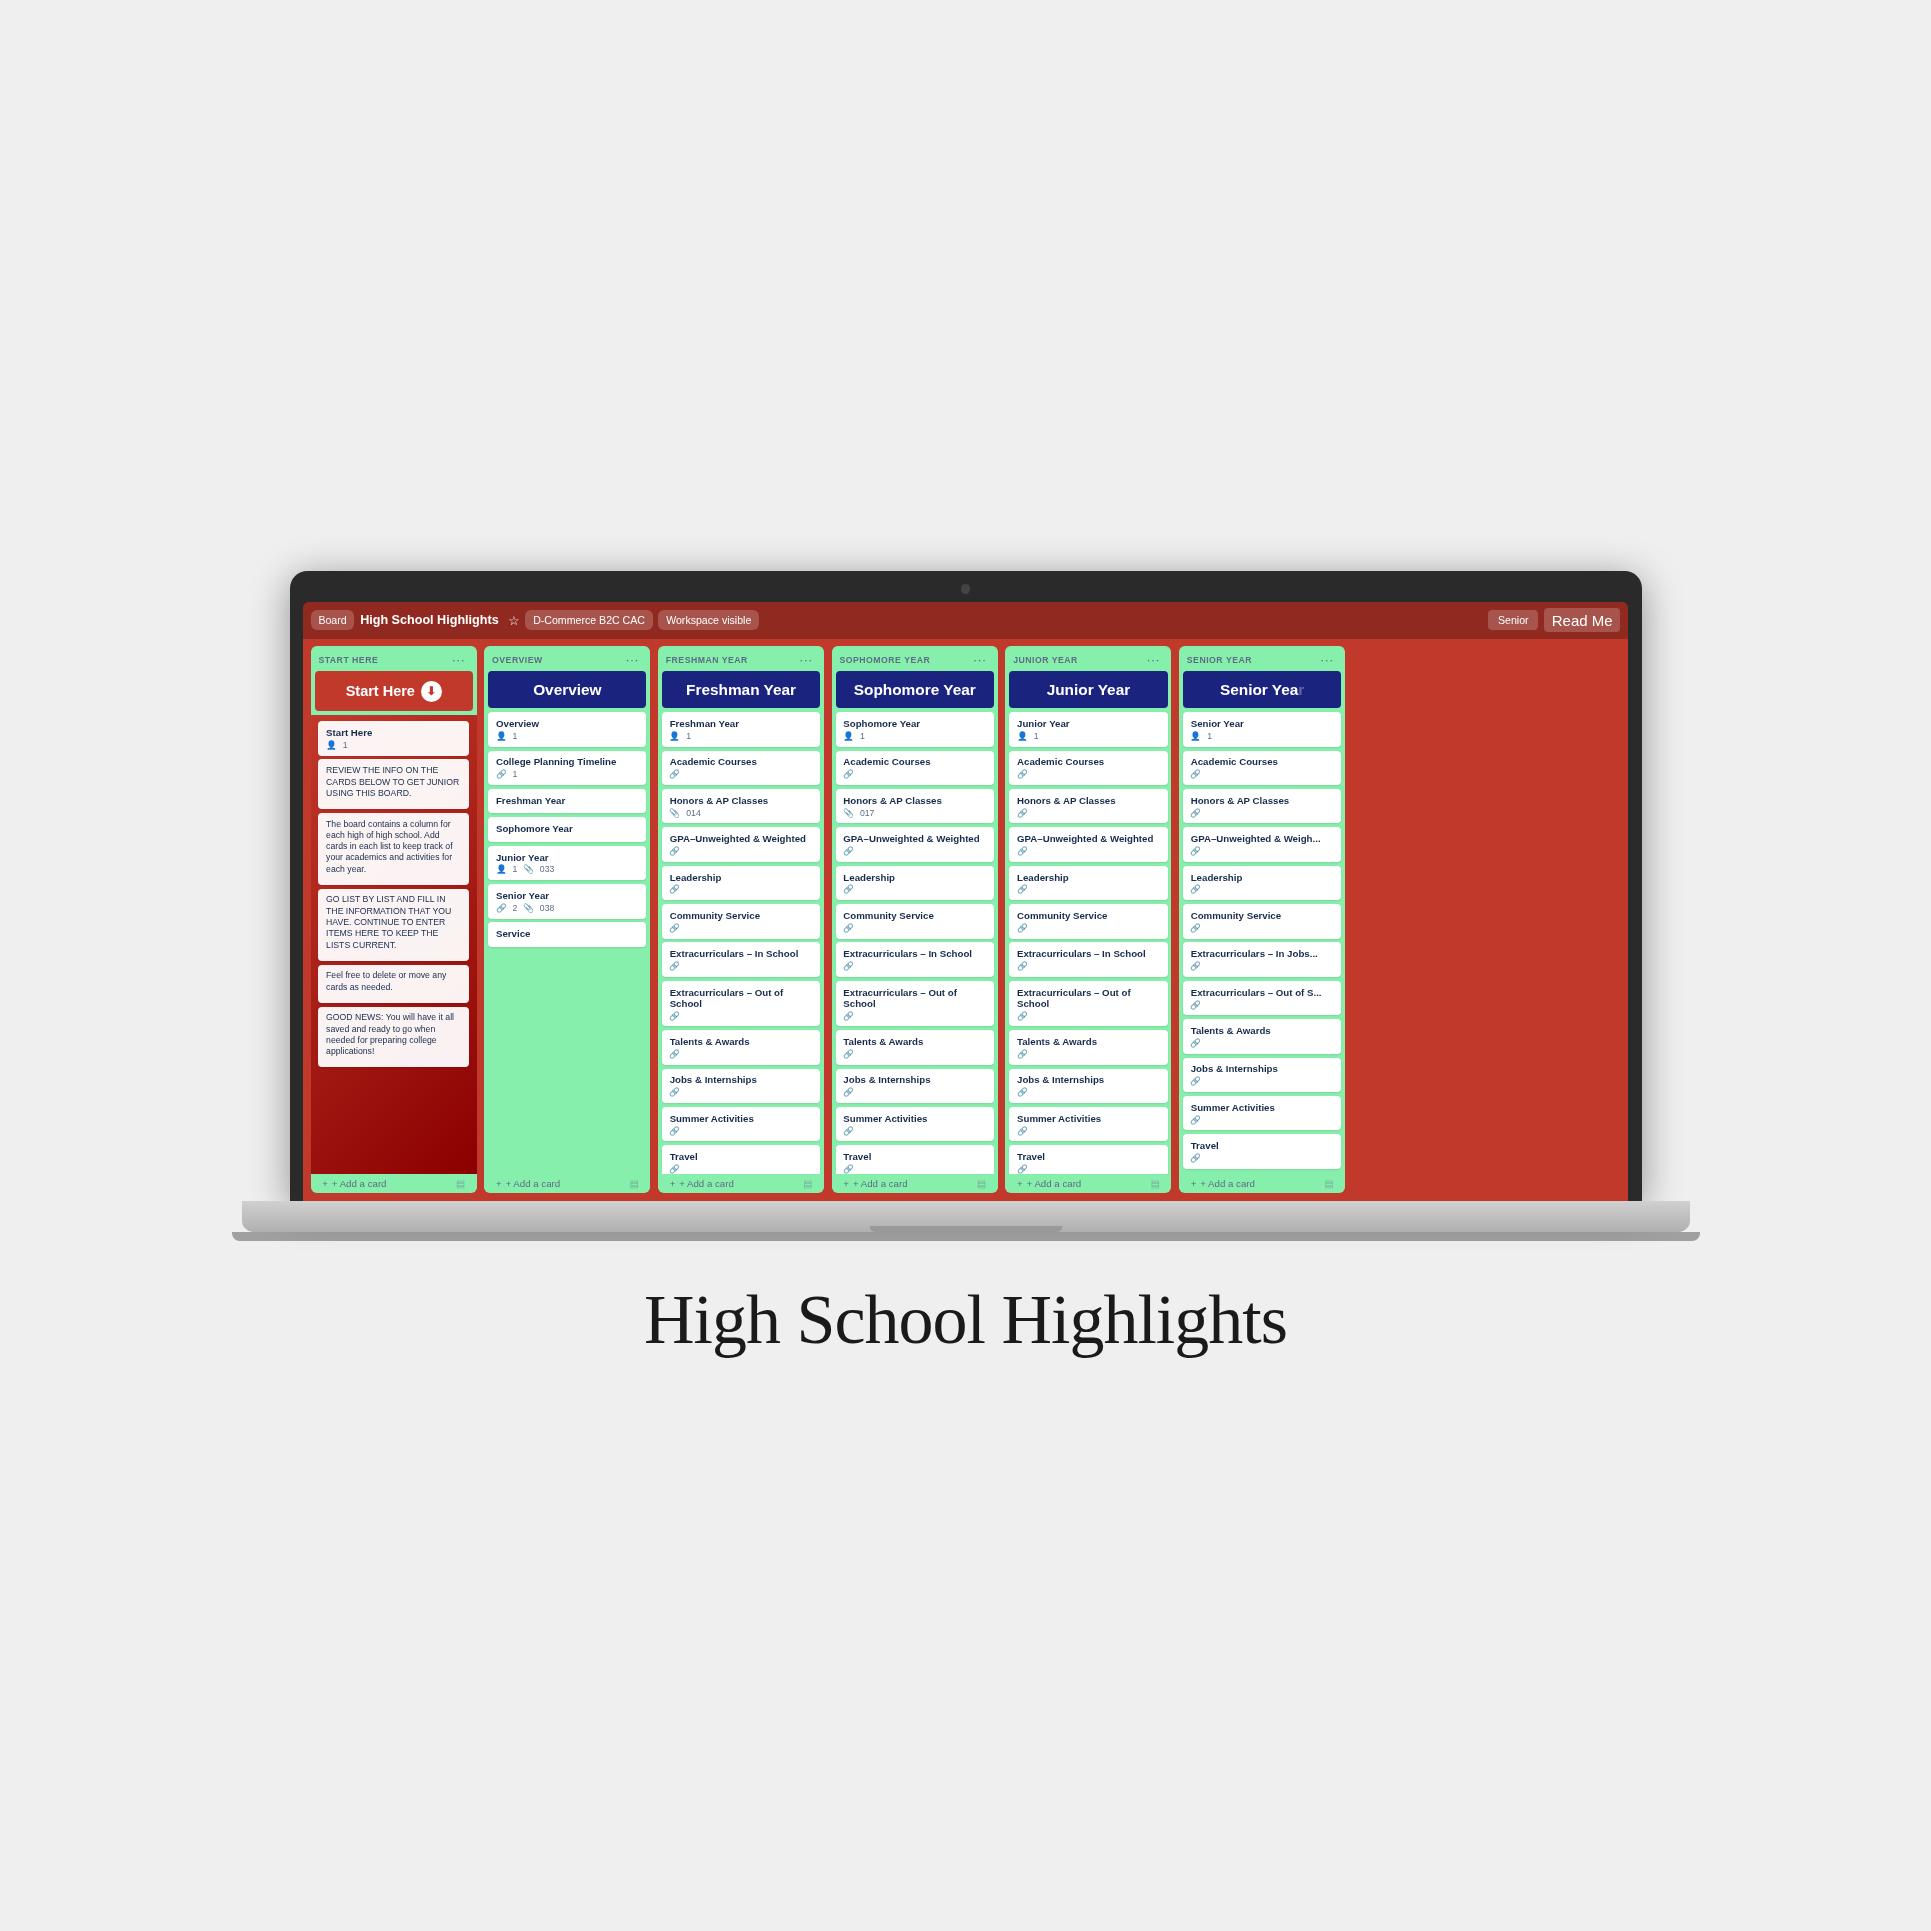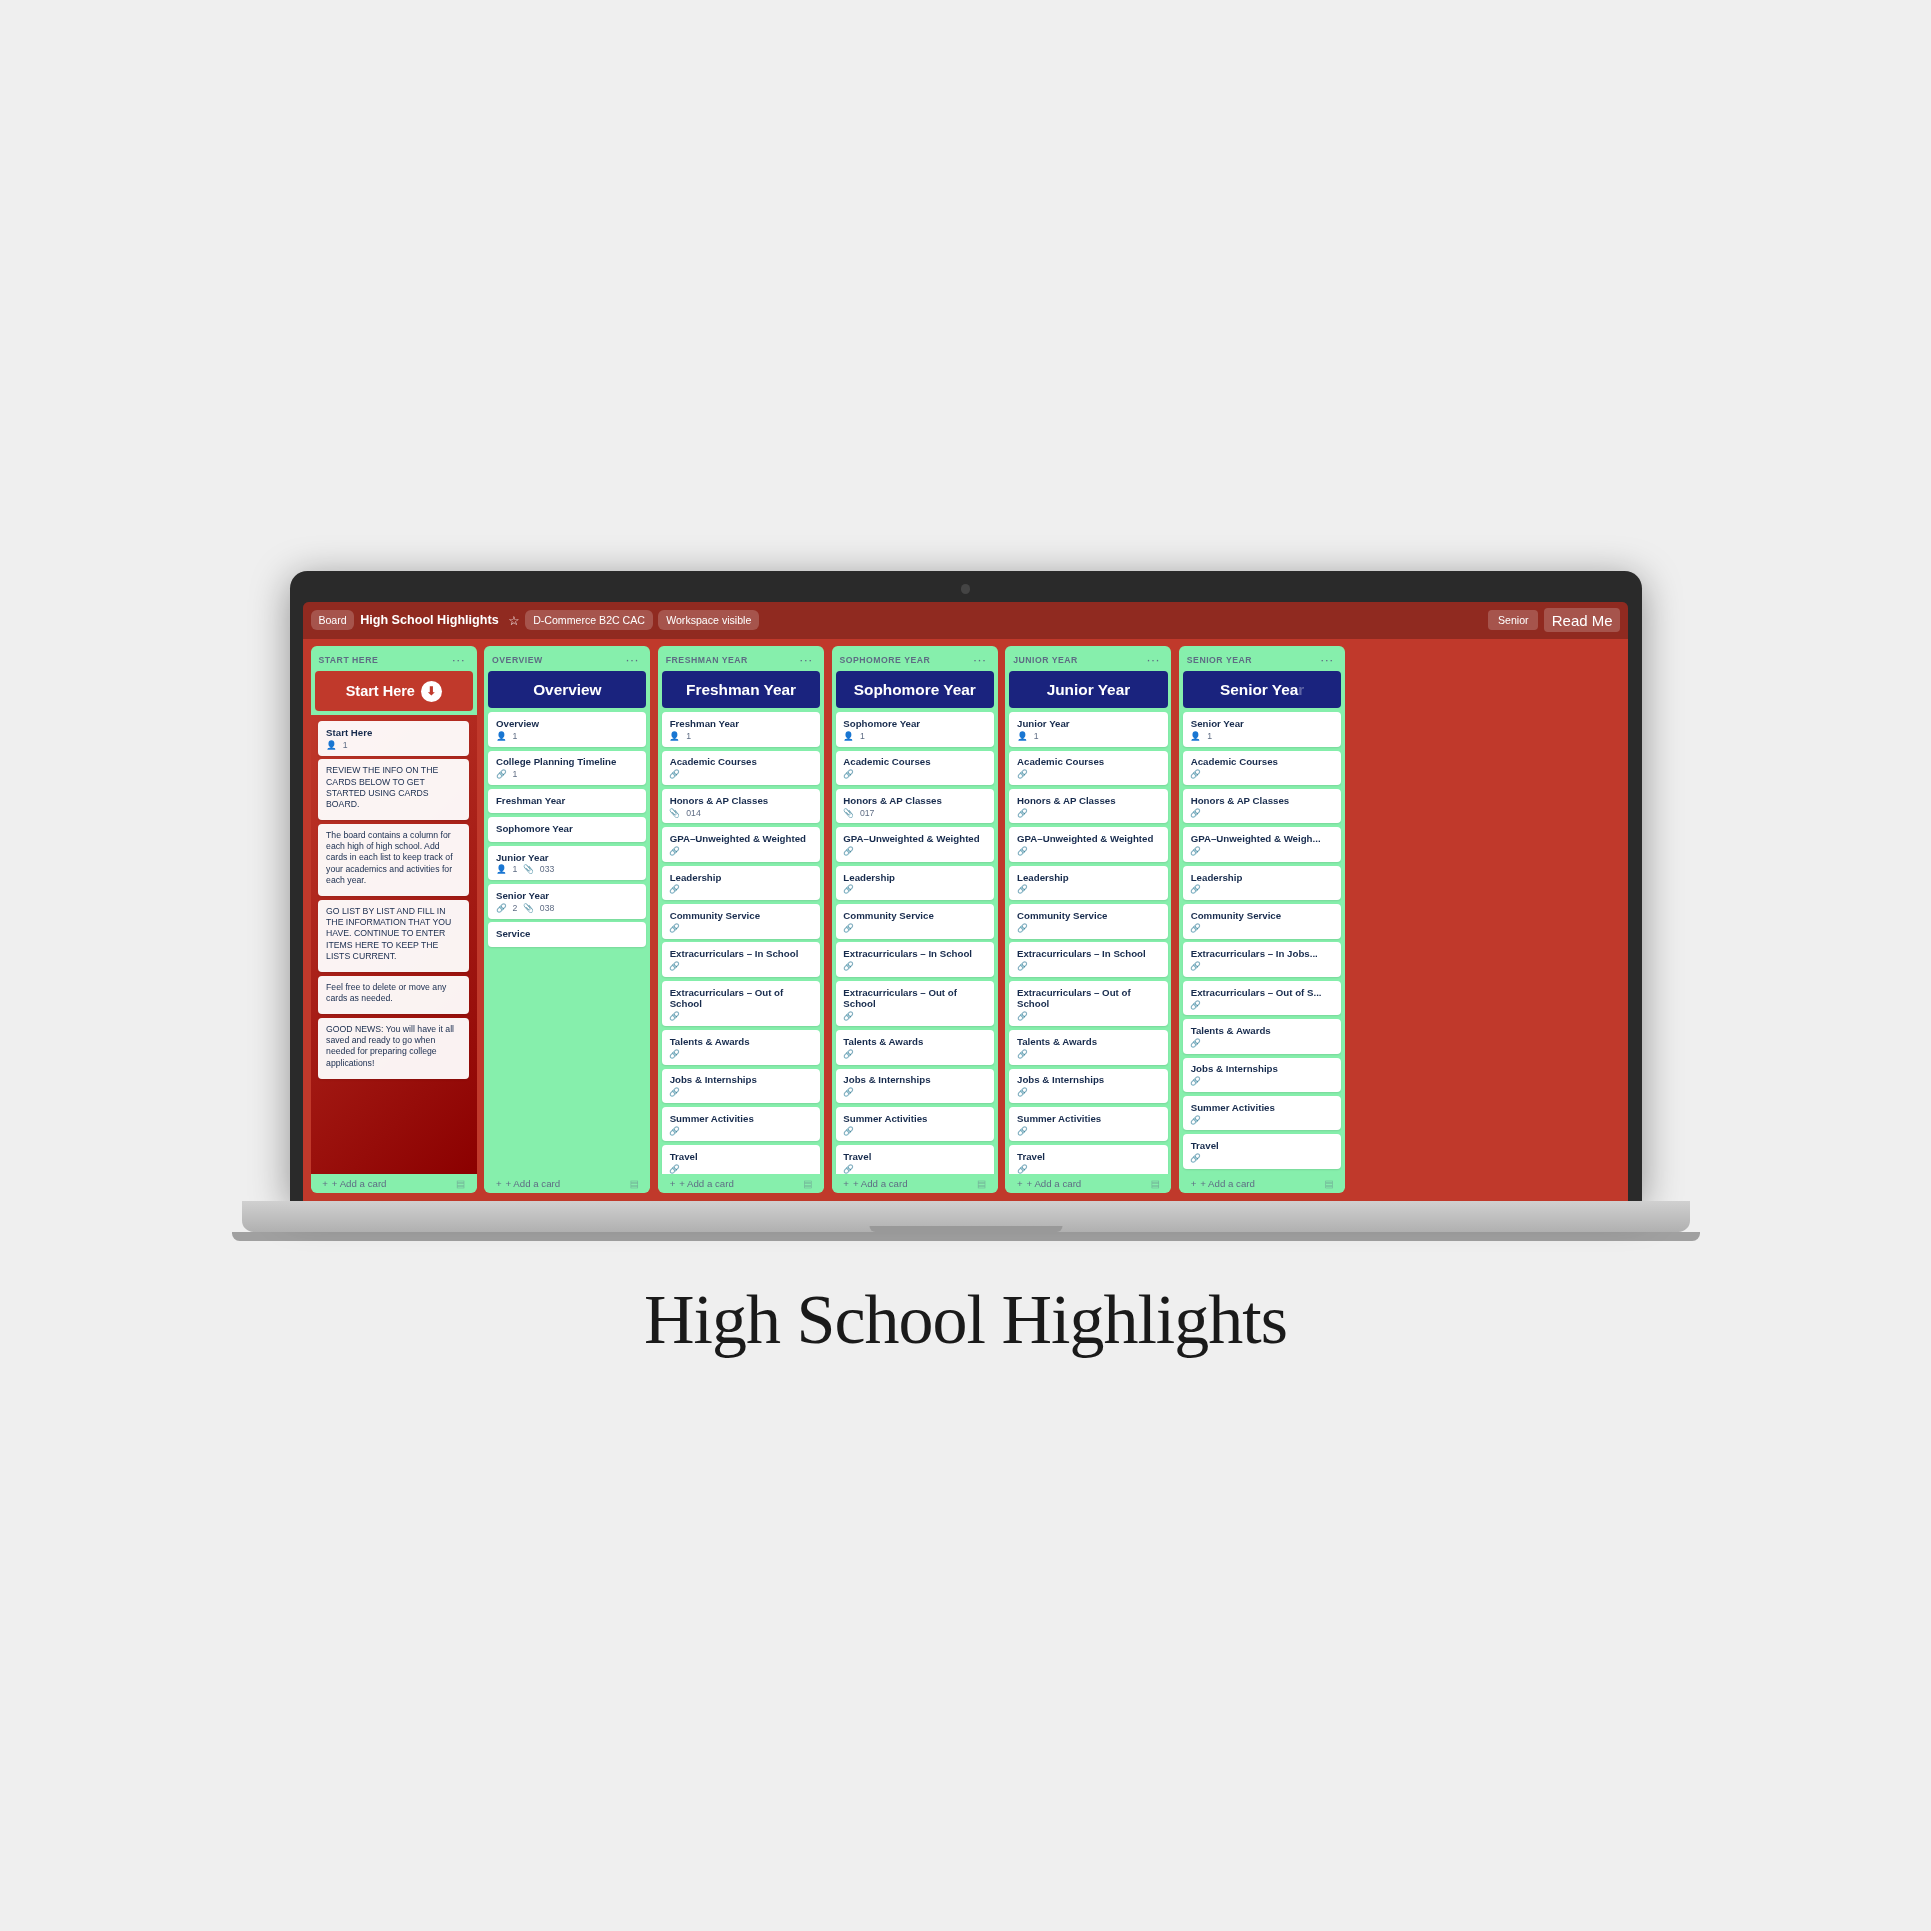--- a/index.html
+++ b/index.html
@@ -286,21 +286,21 @@
               <div style="margin: 0 3.9px 3.9px; border-radius:3.9px; background:#c0392b; color:#fff; padding:9.7px 7.7px; font-size:14.5px; font-weight:800; text-align:center; display:flex; align-items:center; justify-content:center; gap:5.8px;">
                 <span>Start Here</span>
                 <span style="background:#fff; color:#c0392b; border-radius:50%; width:21px; height:21px; display:inline-flex; align-items:center; justify-content:center; font-size:11.6px;">⬇</span>
               </div>
               <div class="start-col-bg">
                 <div class="card">
                   <div class="card-title">Start Here</div>
                   <div class="card-meta"><span class="icon">👤</span> 1</div>
                 </div>
                 <div class="card">
-                  <p>REVIEW THE INFO ON THE CARDS BELOW TO GET STARTED USING CARDS BOARD.</p>
+                  <p>REVIEW THE INFO ON THE CARDS BELOW TO GET JUNIOR USING THIS BOARD.</p>
                 </div>
                 <div class="card">
                   <p>The board contains a column for each high of high school. Add cards in each list to keep track of your academics and activities for each year.</p>
                 </div>
                 <div class="card">
                   <p>GO LIST BY LIST AND FILL IN THE INFORMATION THAT YOU HAVE. CONTINUE TO ENTER ITEMS HERE TO KEEP THE LISTS CURRENT.</p>
                 </div>
                 <div class="card">
                   <p>Feel free to delete or move any cards as needed.</p>
                 </div>

